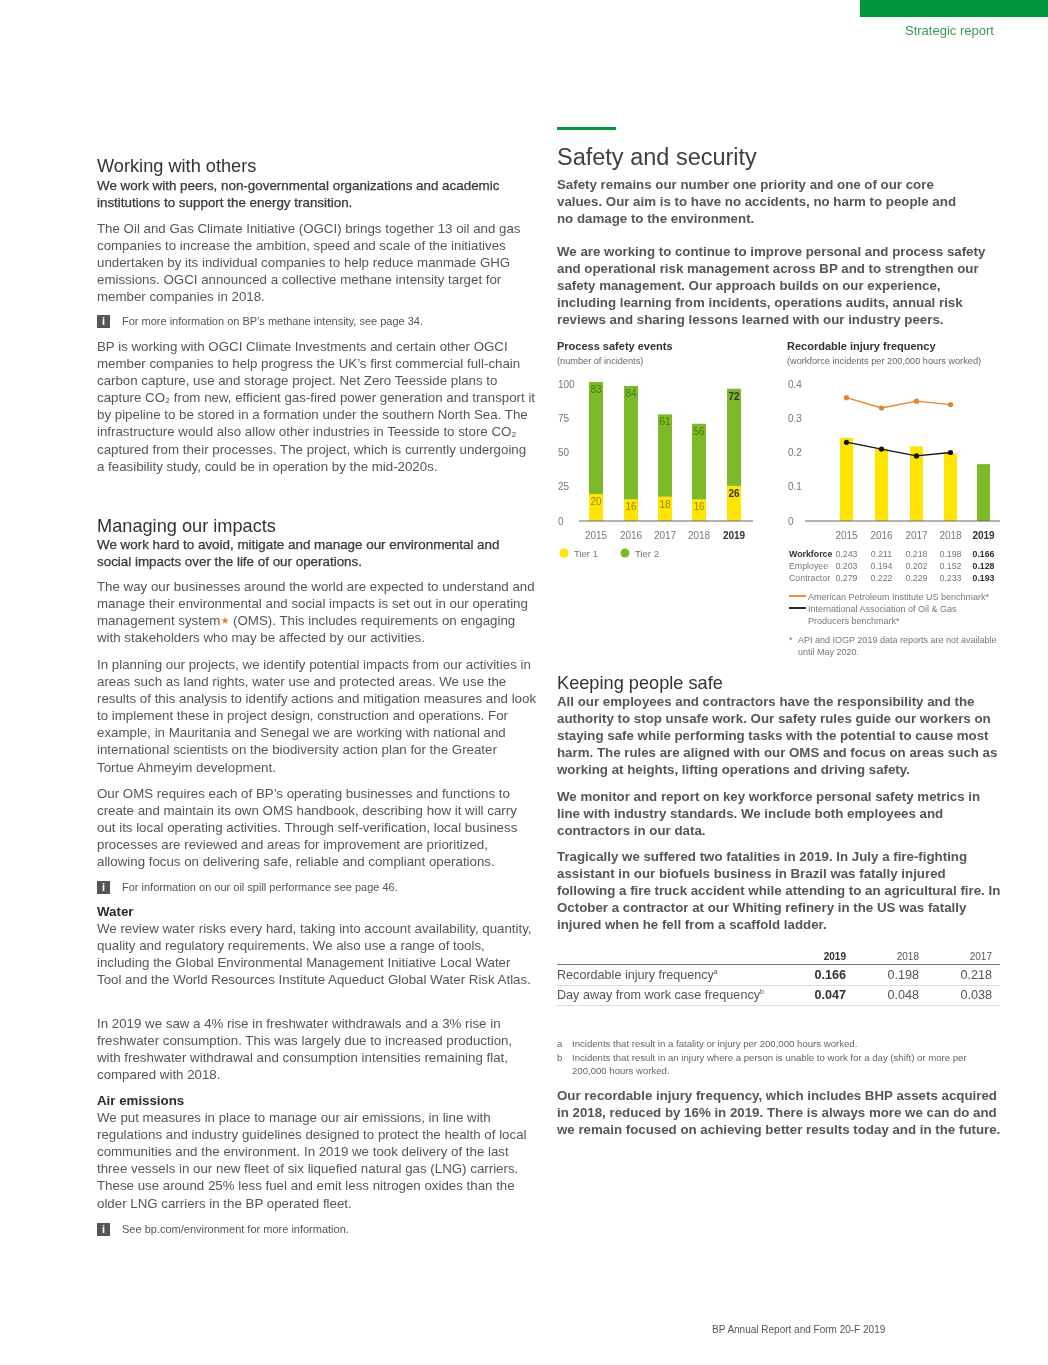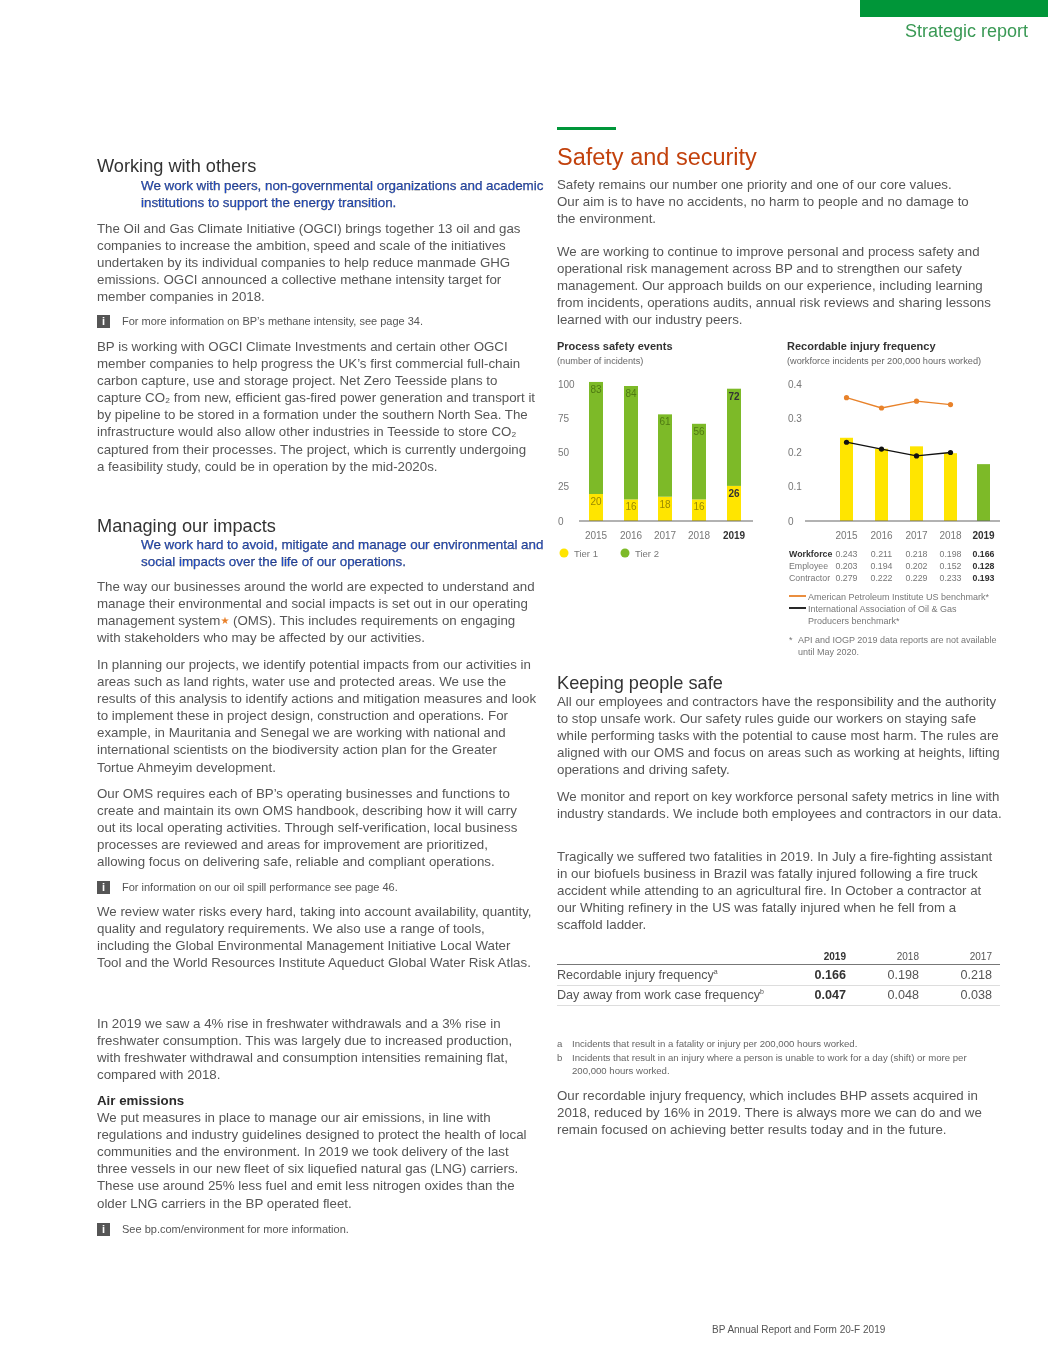--- a/index.html
+++ b/index.html
@@ -1,27 +1,27 @@
 <!DOCTYPE html>
 <html><head>
 <meta charset="utf-8">
 <style>
   html,body{margin:0;padding:0;background:#fff;}
   .page{position:relative;width:1048px;height:1365px;overflow:hidden;background:#fff;
         font-family:"Liberation Sans",sans-serif;color:#565656;}
   .blk{position:absolute;margin:0;}
   .L{left:97px;width:440px;}
-  .R{left:557px;width:445px;}
+  .R{left:557px;width:445px;font-weight:bold;}
   .top-bar{position:absolute;left:860px;top:0;width:188px;height:17px;}
-  .section-label{position:absolute;left:905px;top:22px;font-size:18px;line-height:18px;}
-  .h1{font-size:23.5px;line-height:28px;color:#c2410c;font-weight:normal;}
+  .section-label{position:absolute;left:905px;top:22px;font-size:13px;line-height:18px;}
+  .h1{font-size:23.5px;line-height:28px;color:#404040;font-weight:normal;}
   .h2{font-size:18.2px;line-height:22px;color:#333;font-weight:normal;margin-top:8px;}
   .rule{position:absolute;left:557px;top:127px;width:59px;height:3px;}
   .body{font-size:13.3px;line-height:17.1px;color:#565656;}
-  .intro{font-size:13.4px;line-height:17px;color:#1d4ed8;margin-left:44px;-webkit-text-stroke:0.25px #2b2b2b;}
+  .intro{font-size:13.4px;line-height:17px;color:#404040;-webkit-text-stroke:0.25px #2b2b2b;}
   .info{font-size:11px;line-height:14px;color:#555;display:flex;align-items:center;}
   .info-icon{width:13px;height:13px;background:#555;color:#fff;font-weight:bold;font-size:11px;
              line-height:13px;text-align:center;margin-right:12px;flex:0 0 auto;}
   .subh{display:block;font-weight:bold;color:#2b2b2b;}
   .star{color:#e8802a;font-size:10px;vertical-align:1px;}
   .link{}
   svg text{font-family:"Liberation Sans",sans-serif;}
   
   .kpi{position:absolute;left:557px;top:949px;width:443px;font-size:12.6px;color:#555;}
   .kpi .row{display:flex;align-items:center;}
@@ -61,20 +61,21 @@
   <p class="blk L intro" style="top:536px">We work hard to avoid, mitigate and manage our environmental and social impacts over the life of our operations.</p>
   <p class="blk L body" style="top:578px"><span>The way our businesses around the world are expected to understand and manage their environmental and social impacts is set out in our operating management system</span><span class="star">★</span><span> (OMS). This includes requirements on engaging with stakeholders who may be affected by our activities.</span></p>
   <p class="blk L body" style="top:656px">In planning our projects, we identify potential impacts from our activities in areas such as land rights, water use and protected areas. We use the results of this analysis to identify actions and mitigation measures and look to implement these in project design, construction and operations. For example, in Mauritania and Senegal we are working with national and international scientists on the biodiversity action plan for the Greater Tortue Ahmeyim development.</p>
   <p class="blk L body" style="top:785px">Our OMS requires each of BP’s operating businesses and functions to create and maintain its own OMS handbook, describing how it will carry out its local operating activities. Through self-verification, local business processes are reviewed and areas for improvement are prioritized, allowing focus on delivering safe, reliable and compliant operations.</p>
   <div class="blk L info" style="top:880px">
     <span class="info-icon">i</span>
     <span>For information on our oil spill performance see page 46.</span>
   </div>
 
   <div class="blk L body" style="top:903px">
+    <span class="subh">Water</span>
     <span>We review water risks every hard, taking into account availability, quantity, quality and regulatory requirements. We also use a range of tools, including the Global Environmental Management Initiative Local Water Tool and the World Resources Institute Aqueduct Global Water Risk Atlas.</span>
   </div>
   <p class="blk L body" style="top:1015px">In 2019 we saw a 4% rise in freshwater withdrawals and a 3% rise in freshwater consumption. This was largely due to increased production, with freshwater withdrawal and consumption intensities remaining flat, compared with 2018.</p>
 
   <div class="blk L body" style="top:1092px">
     <span class="subh">Air emissions</span>
     <span>We put measures in place to manage our air emissions, in line with regulations and industry guidelines designed to protect the health of local communities and the environment. In 2019 we took delivery of the last three vessels in our new fleet of six liquefied natural gas (LNG) carriers. These use around 25% less fuel and emit less nitrogen oxides than the older LNG carriers in the BP operated fleet.</span>
   </div>
   <div class="blk L info" style="top:1222px">
     <span class="info-icon">i</span>

